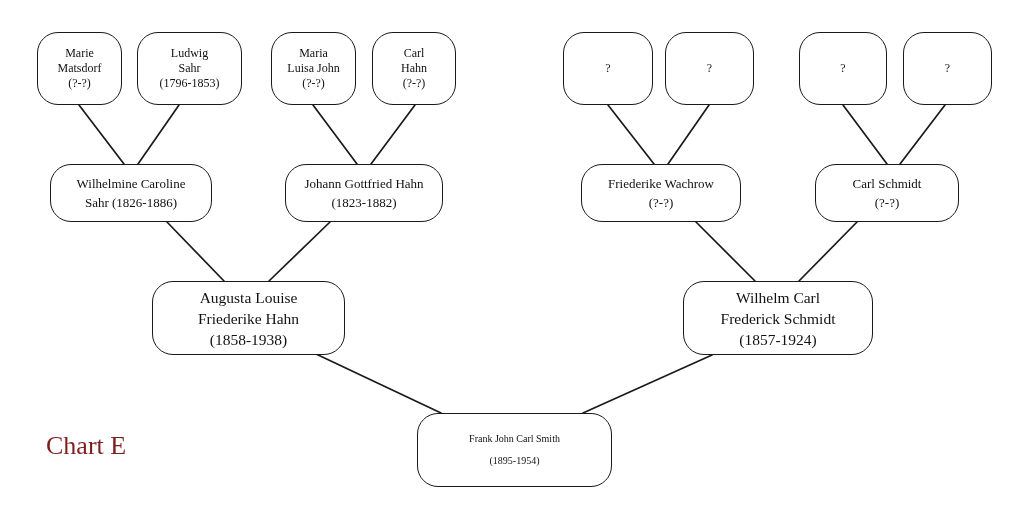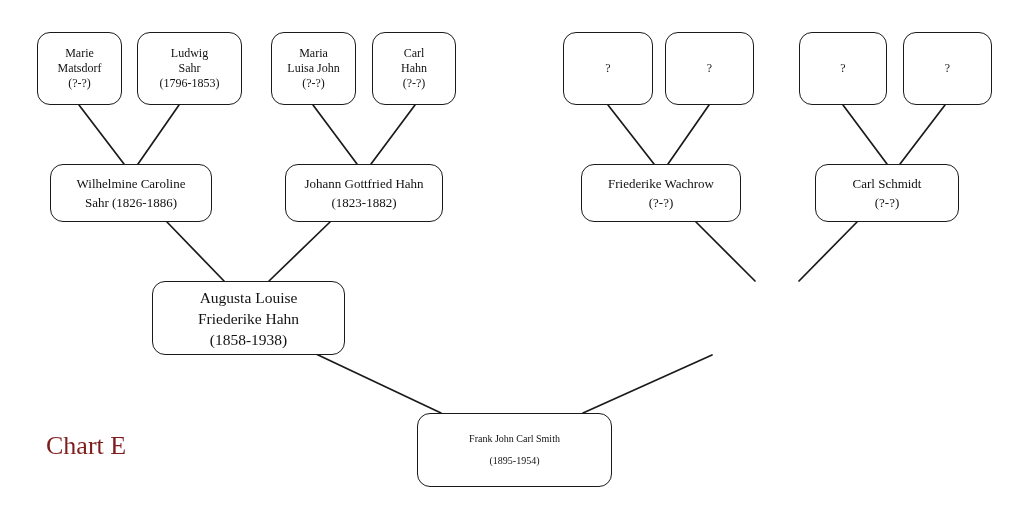--- a/index.html
+++ b/index.html
@@ -20,21 +20,21 @@
   }
   .connectors line {
     stroke: #1a1a1a;
     stroke-width: 1.7;
     stroke-linecap: round;
   }
   .box {
     position: absolute;
     background: #ffffff;
     border: 1.8px solid #1a1a1a;
-    border-radius: 13px;
+    border-radius: 21px;
     display: flex;
     align-items: center;
     justify-content: center;
     text-align: center;
   }
   .label { white-space: pre-line; }
   .gen1 .label { font-size: 12px; line-height: 15px; }
   .gen2 .label { font-size: 13px; line-height: 19px; }
   .gen3 .label { font-size: 15.5px; line-height: 21px; }
   .gen4 .label { font-size: 10px; line-height: 22px; }
@@ -116,20 +116,25 @@
   <div class="box gen2" style="left:815px;top:164px;width:144px;height:58px">
     <span class="label">Carl Schmidt
 (?-?)</span>
   </div>
 
   <div class="box gen3" style="left:152px;top:281px;width:193px;height:74px">
     <span class="label">Augusta Louise
 Friederike Hahn
 (1858-1938)</span>
   </div>
+  <div class="box gen3" style="left:683px;top:281px;width:190px;height:74px">
+    <span class="label">Wilhelm Carl
+Frederick Schmidt
+(1857-1924)</span>
+  </div>
 
   <div class="box gen4" style="left:417px;top:413px;width:195px;height:74px">
     <span class="label">Frank John Carl Smith
 (1895-1954)</span>
   </div>
 
   <div class="chart-title">Chart E</div>
 
 </div>
 

